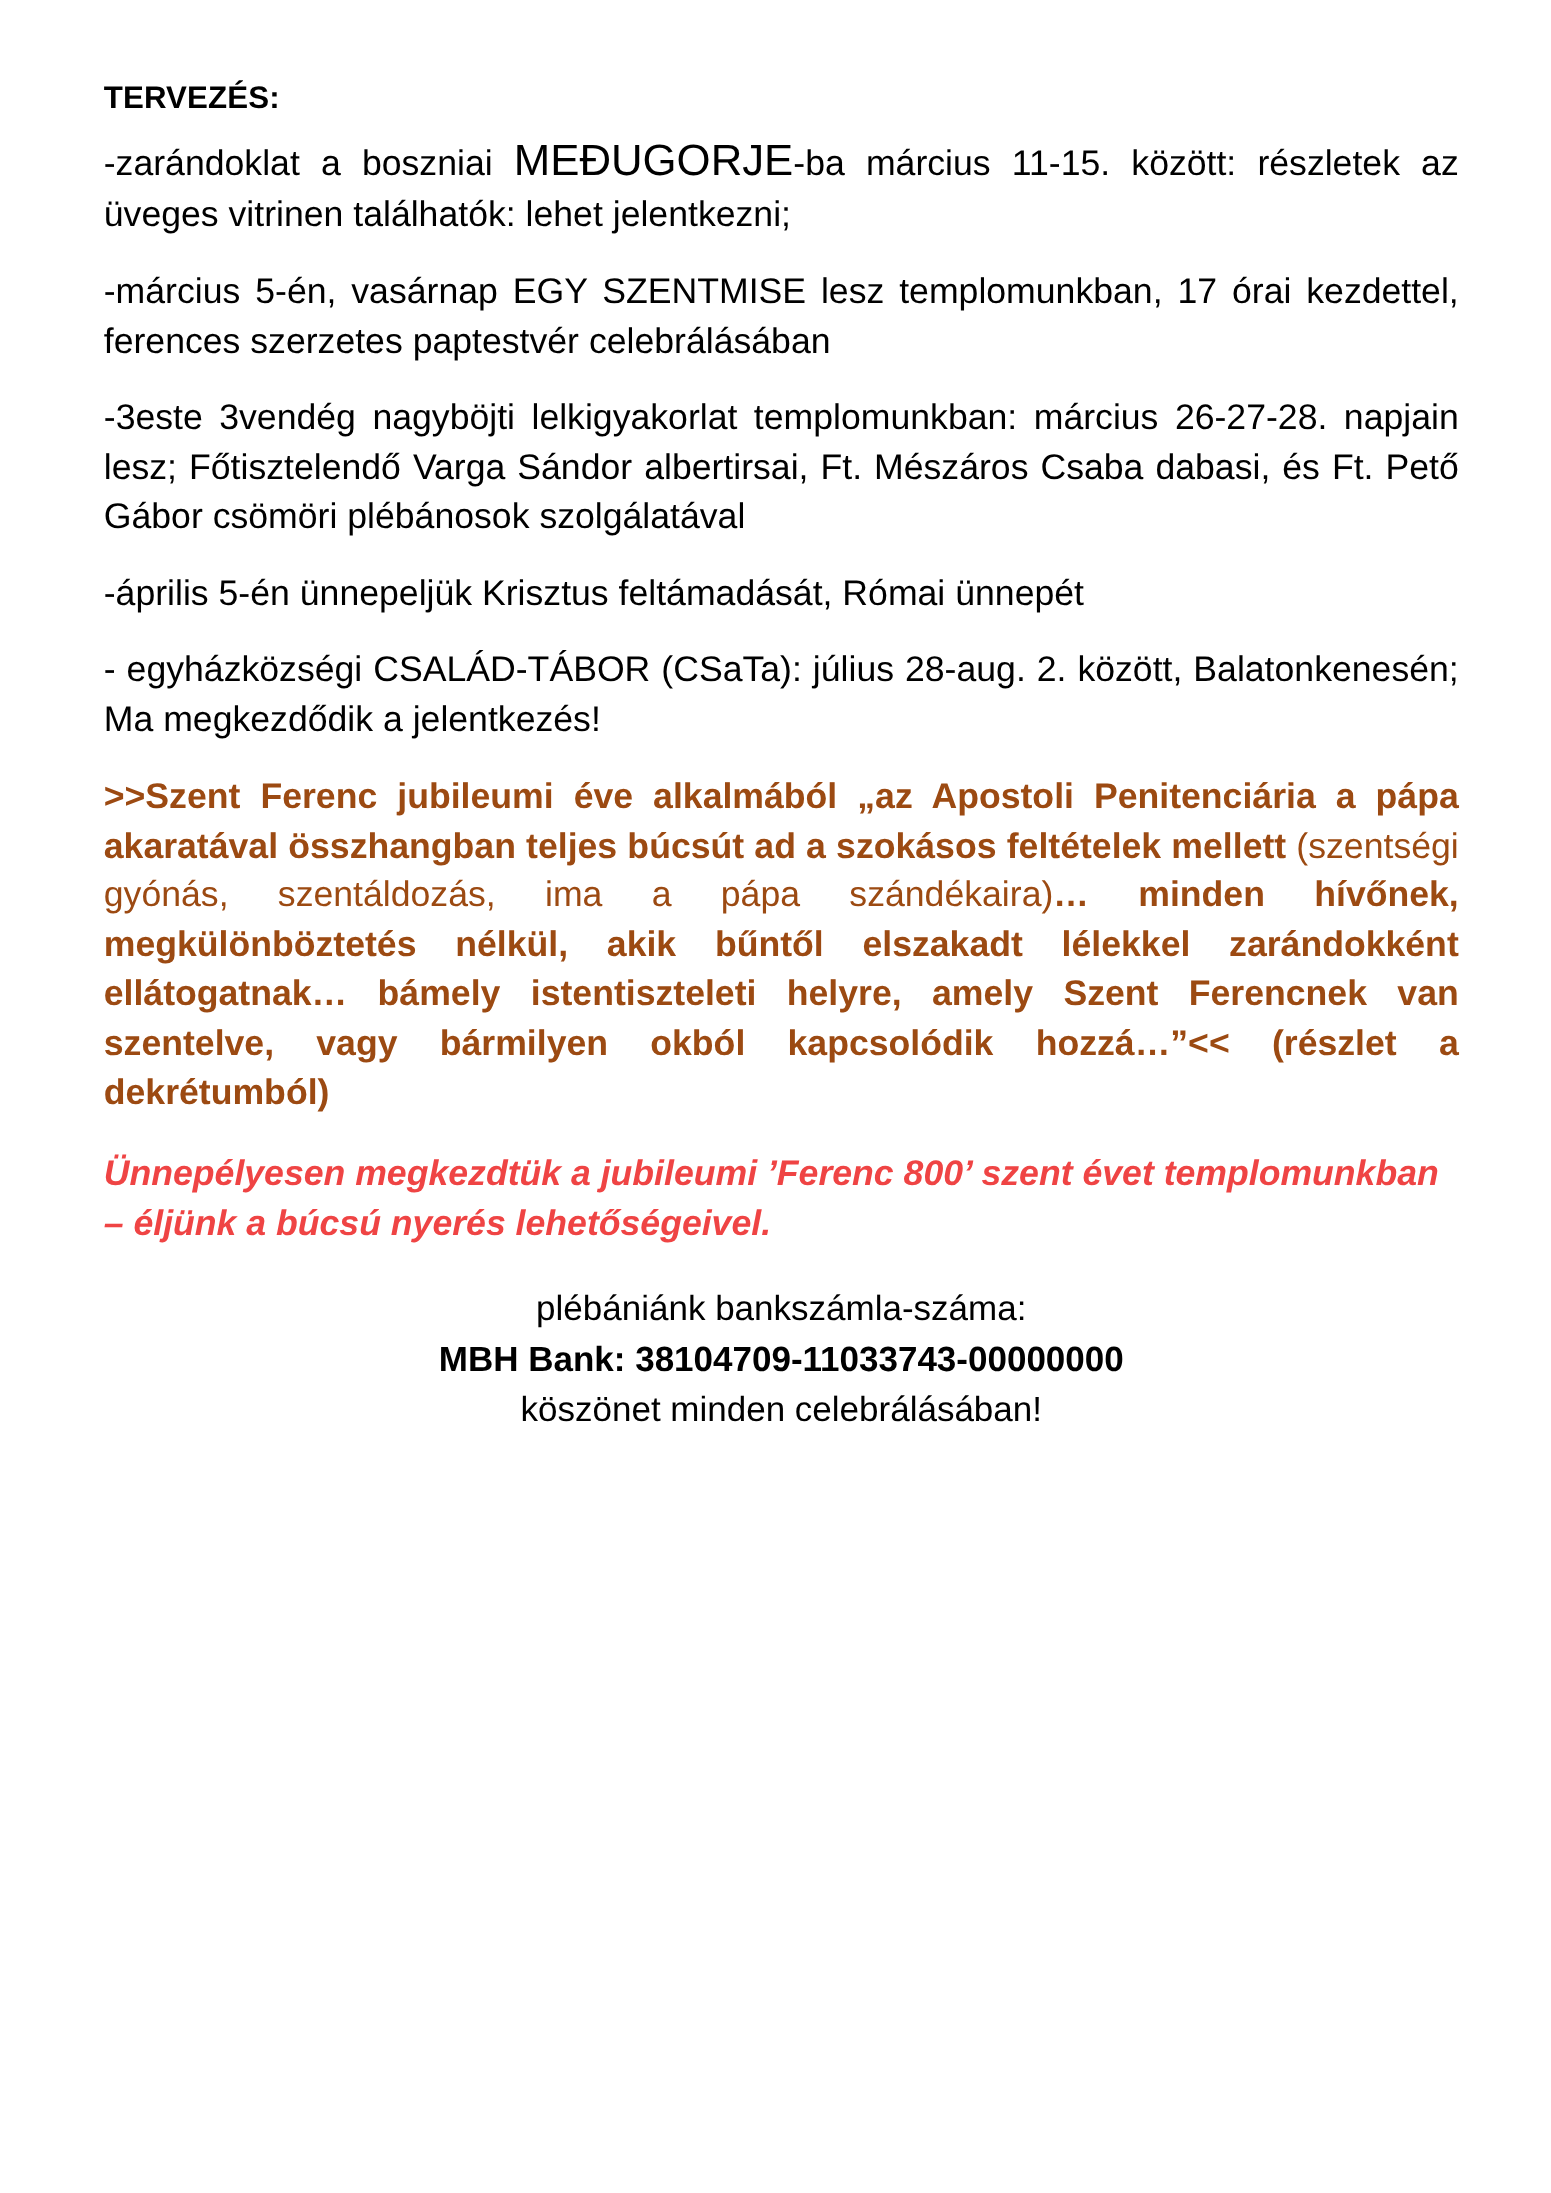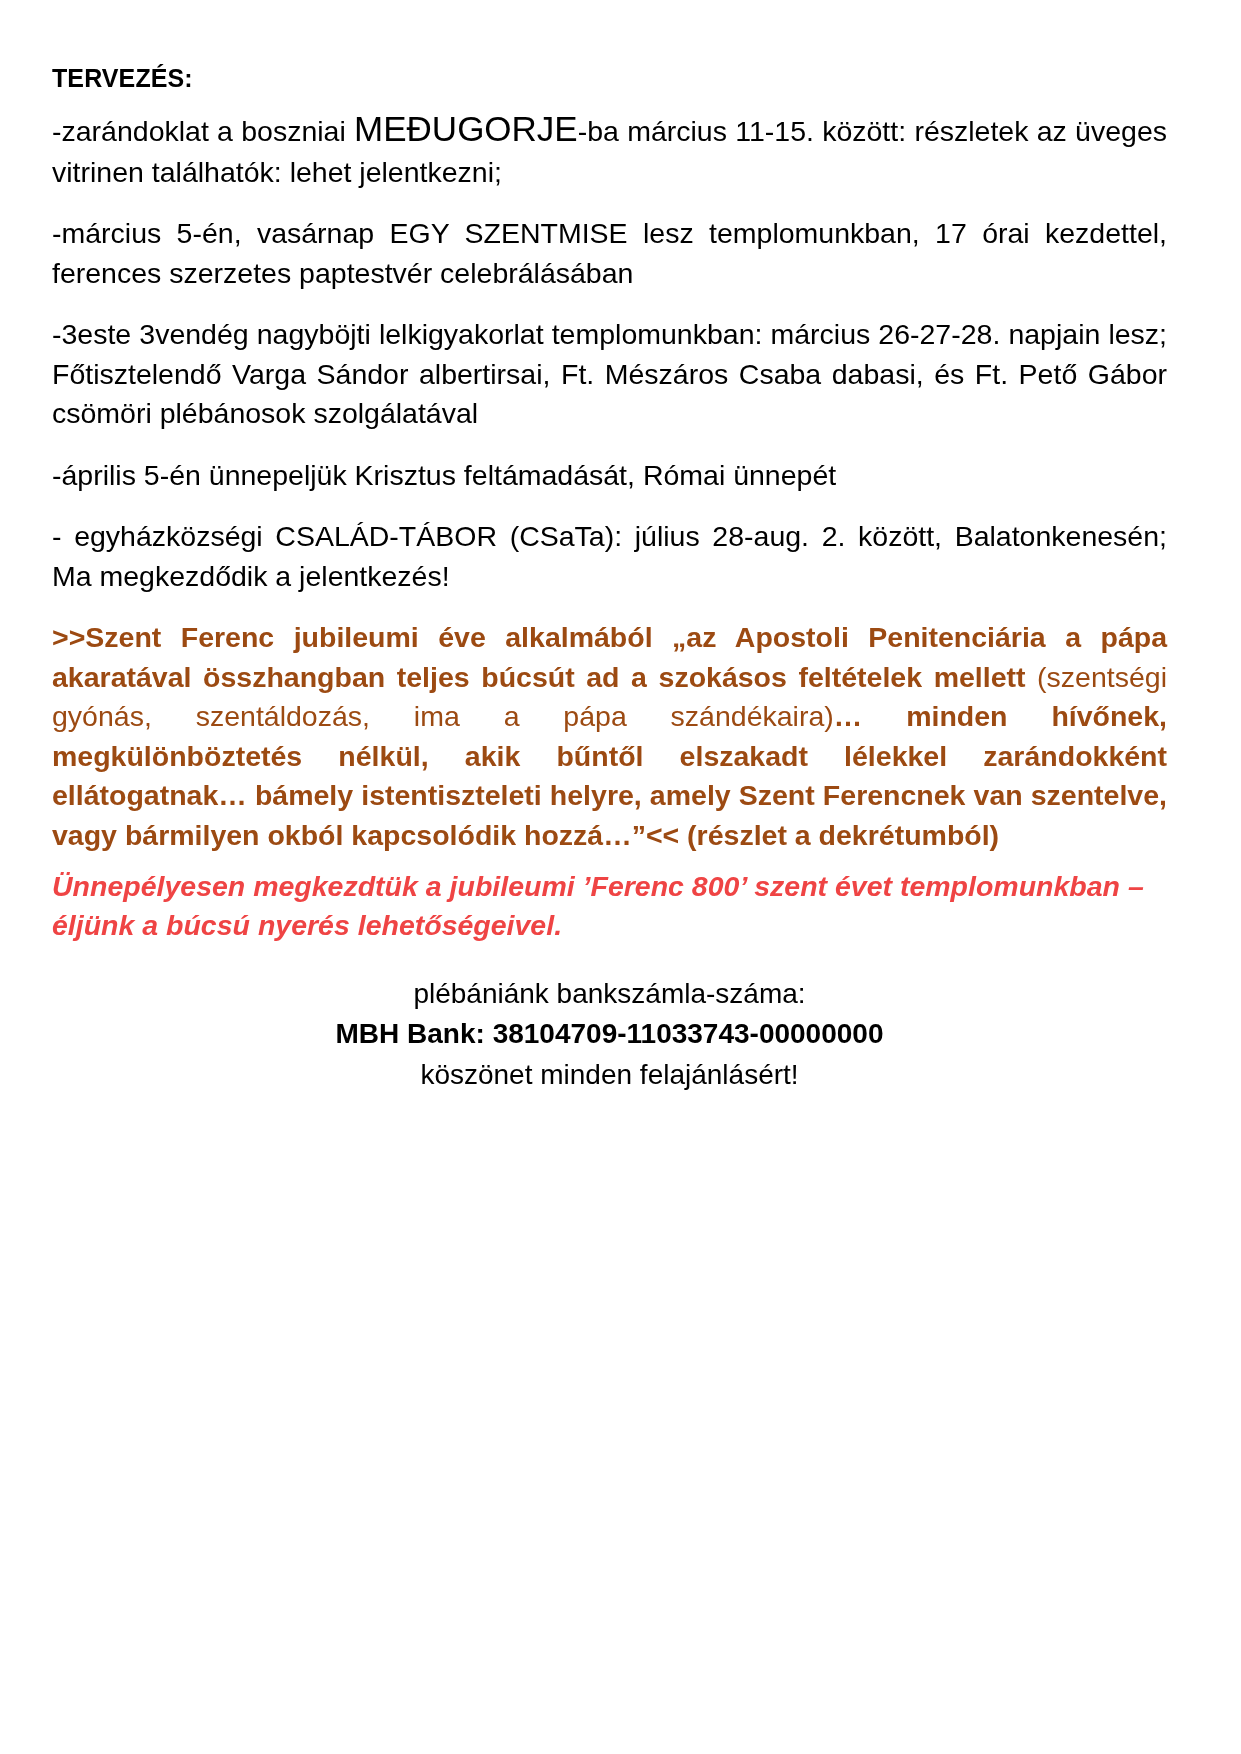--- a/index.html
+++ b/index.html
@@ -11,21 +11,21 @@
     width: 1241px;
     height: 1754px;
     font-family: "Liberation Sans", "DejaVu Sans", sans-serif;
     color: #000000;
     -webkit-font-smoothing: antialiased;
   }
   .page {
     box-sizing: border-box;
     width: 1241px;
     height: 1754px;
-    padding: 62px 74px 0 52px;
+    padding: 62px 74px 0 83px;
     position: relative;
   }
 
   
   .heading {
     font-size: 25px;
     font-weight: bold;
     line-height: 1.30;
     margin: 0 0 10px 0;
     letter-spacing: .1px;
@@ -43,21 +43,21 @@
   .big  { font-size: 35px; margin-top: 23px; }
   .b    { font-weight: normal; }
 
   
   .brown {
     color: #9C4A12;
     font-size: 28.5px;
     font-weight: bold;
     line-height: 1.385;
     text-align: justify;
-    margin: 0 0 12px 0;
+    margin: 0 0 26px 0;
   }
   .brown .reg { font-weight: normal; }
 
   
   .orange {
     color: #ef4444;
     font-size: 28.5px;
     font-style: italic;
     font-weight: bold;
     line-height: 1.385;
@@ -105,16 +105,16 @@
     <span>&gt;&gt;Szent Ferenc jubileumi éve alkalmából „az Apostoli Penitenciária a pápa akaratával összhangban teljes búcsút ad a szokásos feltételek mellett</span><span class="reg"> (szentségi gyónás, szentáldozás, ima a pápa szándékaira)</span><span>… minden hívőnek, megkülönböztetés nélkül, akik bűntől elszakadt lélekkel zarándokként ellátogatnak… bámely istentiszteleti helyre, amely Szent Ferencnek van szentelve, vagy bármilyen okból kapcsolódik hozzá…”&lt;&lt; (részlet a dekrétumból)</span>
   </p>
 
   <p class="orange">
     <span>Ünnepélyesen megkezdtük a jubileumi ’Ferenc 800’ szent évet templomunkban – éljünk a búcsú nyerés lehetőségeivel.</span>
   </p>
 
   <div class="footer">
     <div>plébániánk bankszámla-száma:</div>
     <div class="strong">MBH Bank: 38104709-11033743-00000000</div>
-    <div>köszönet minden felajánlásért!</div>
+    <div>köszönet minden celebrálásában!</div>
   </div>
 
 </div>
 
 </body></html>

